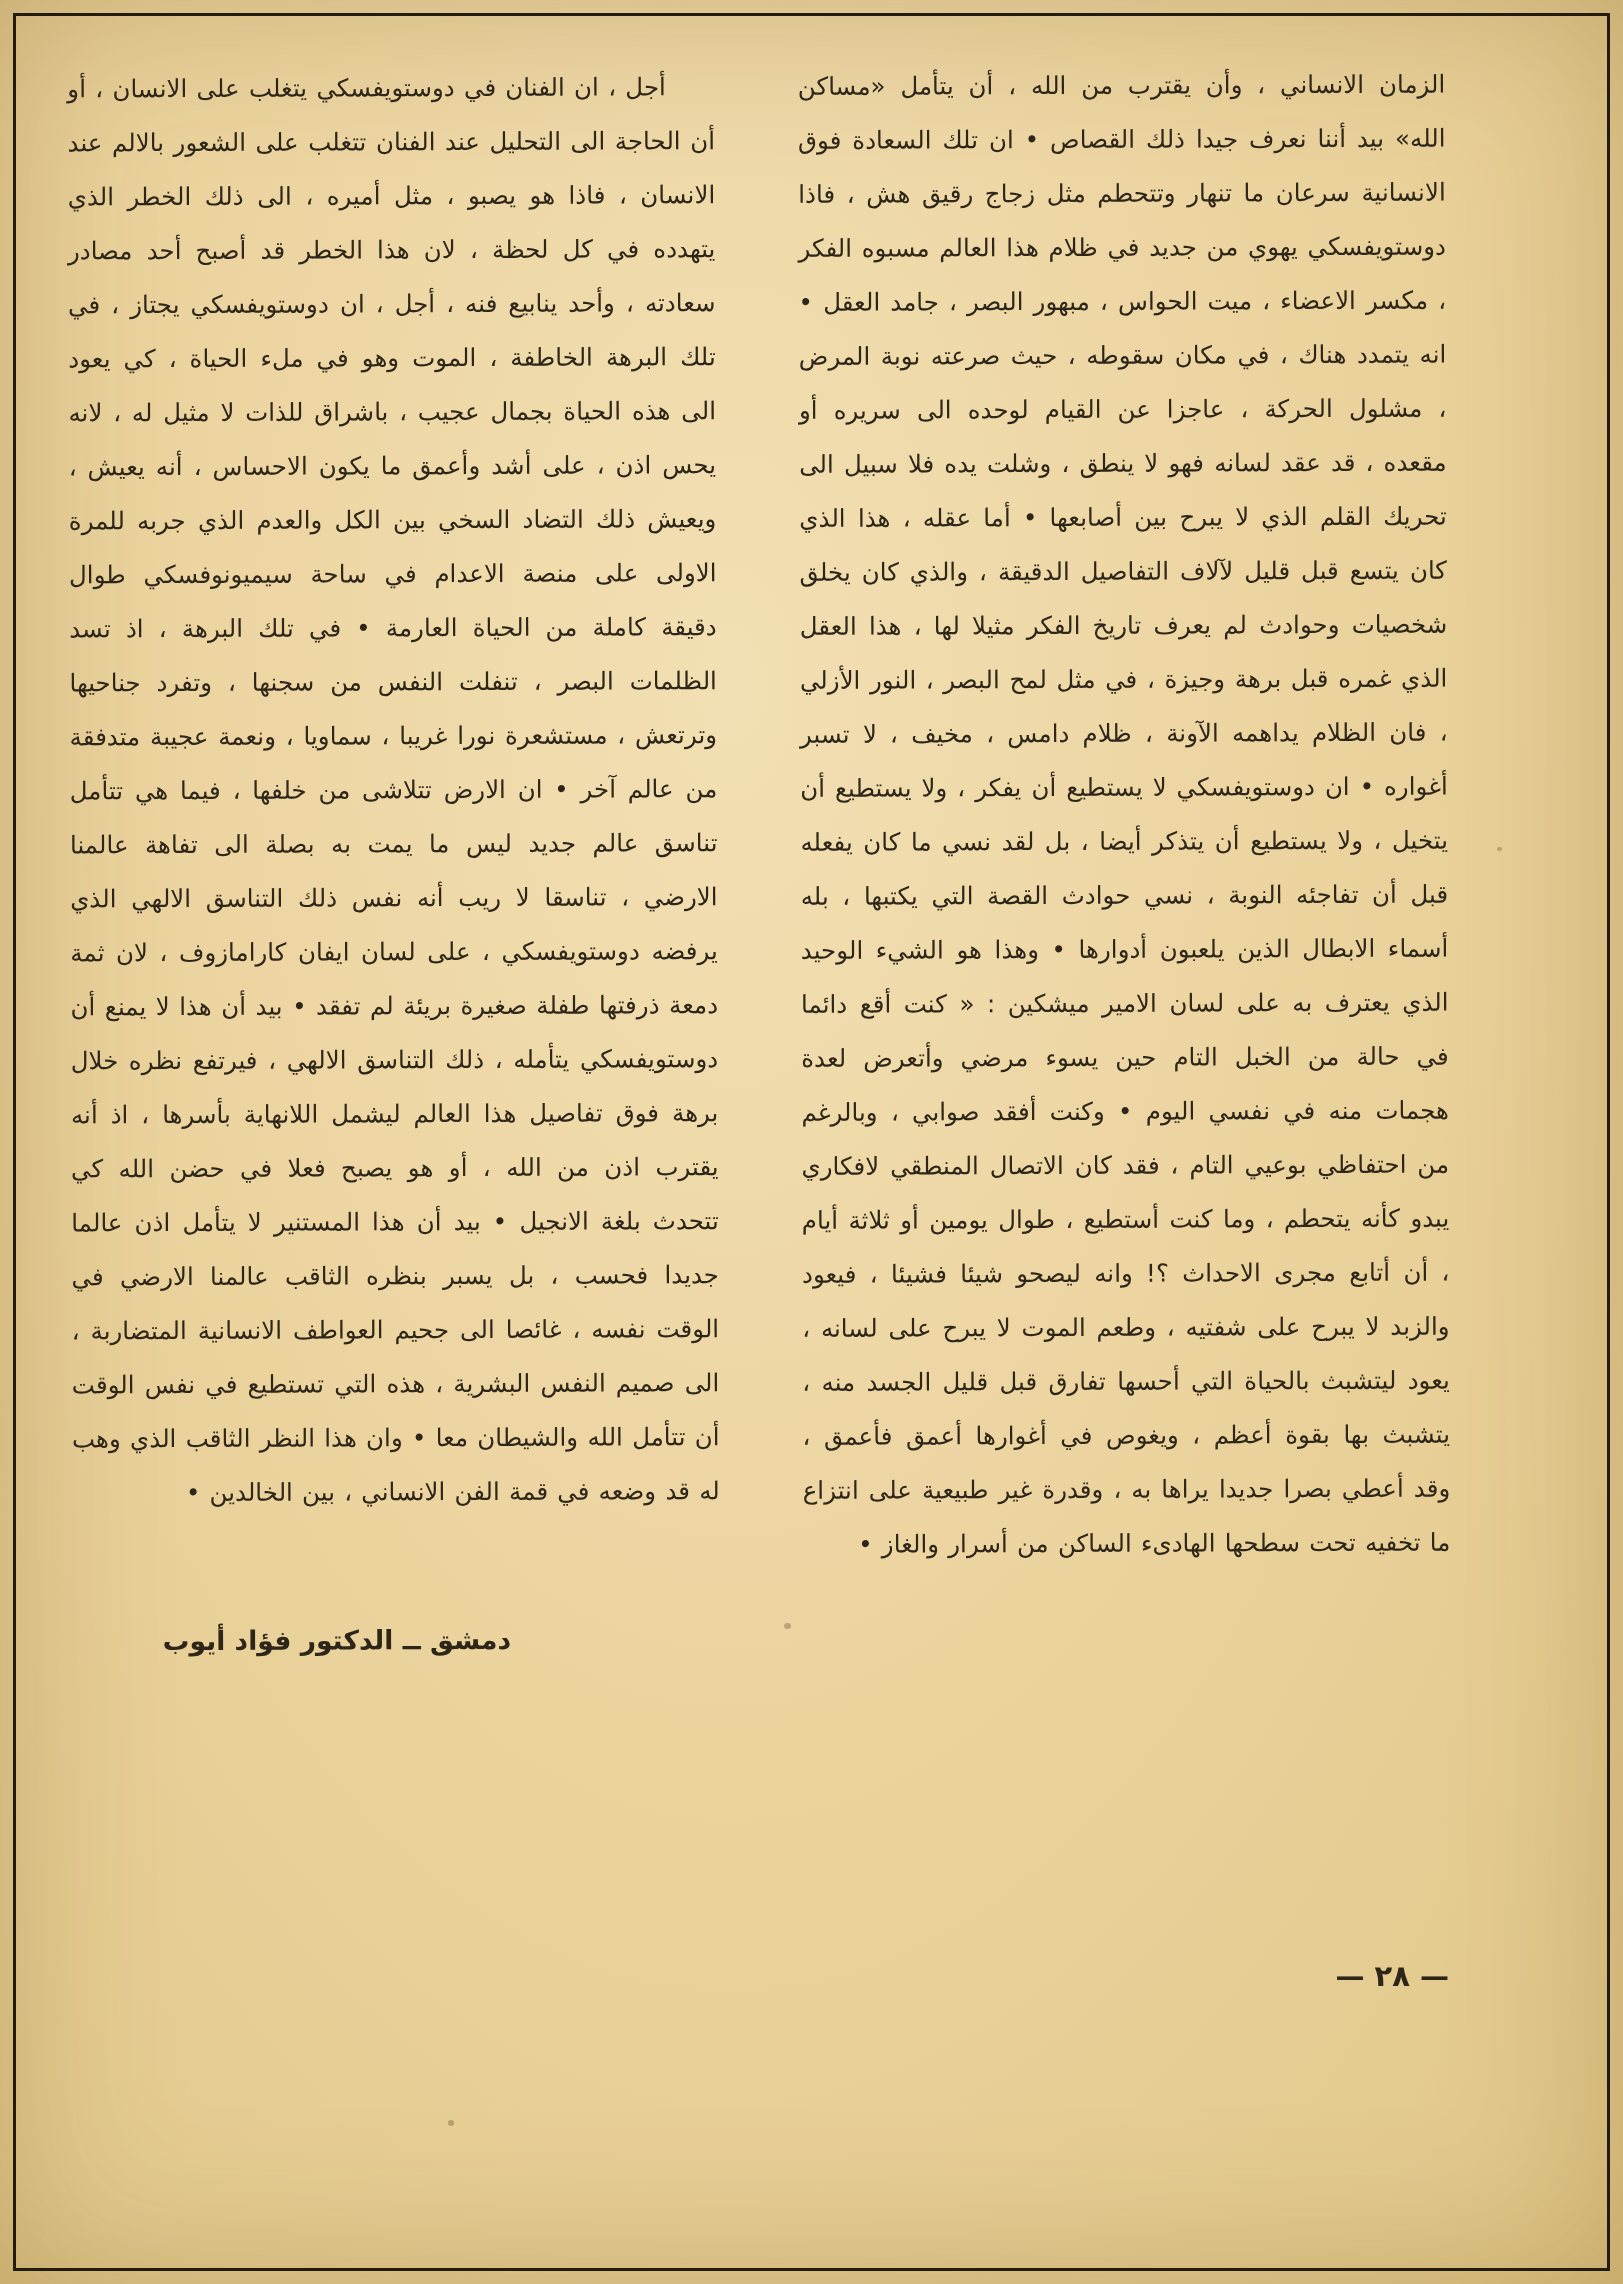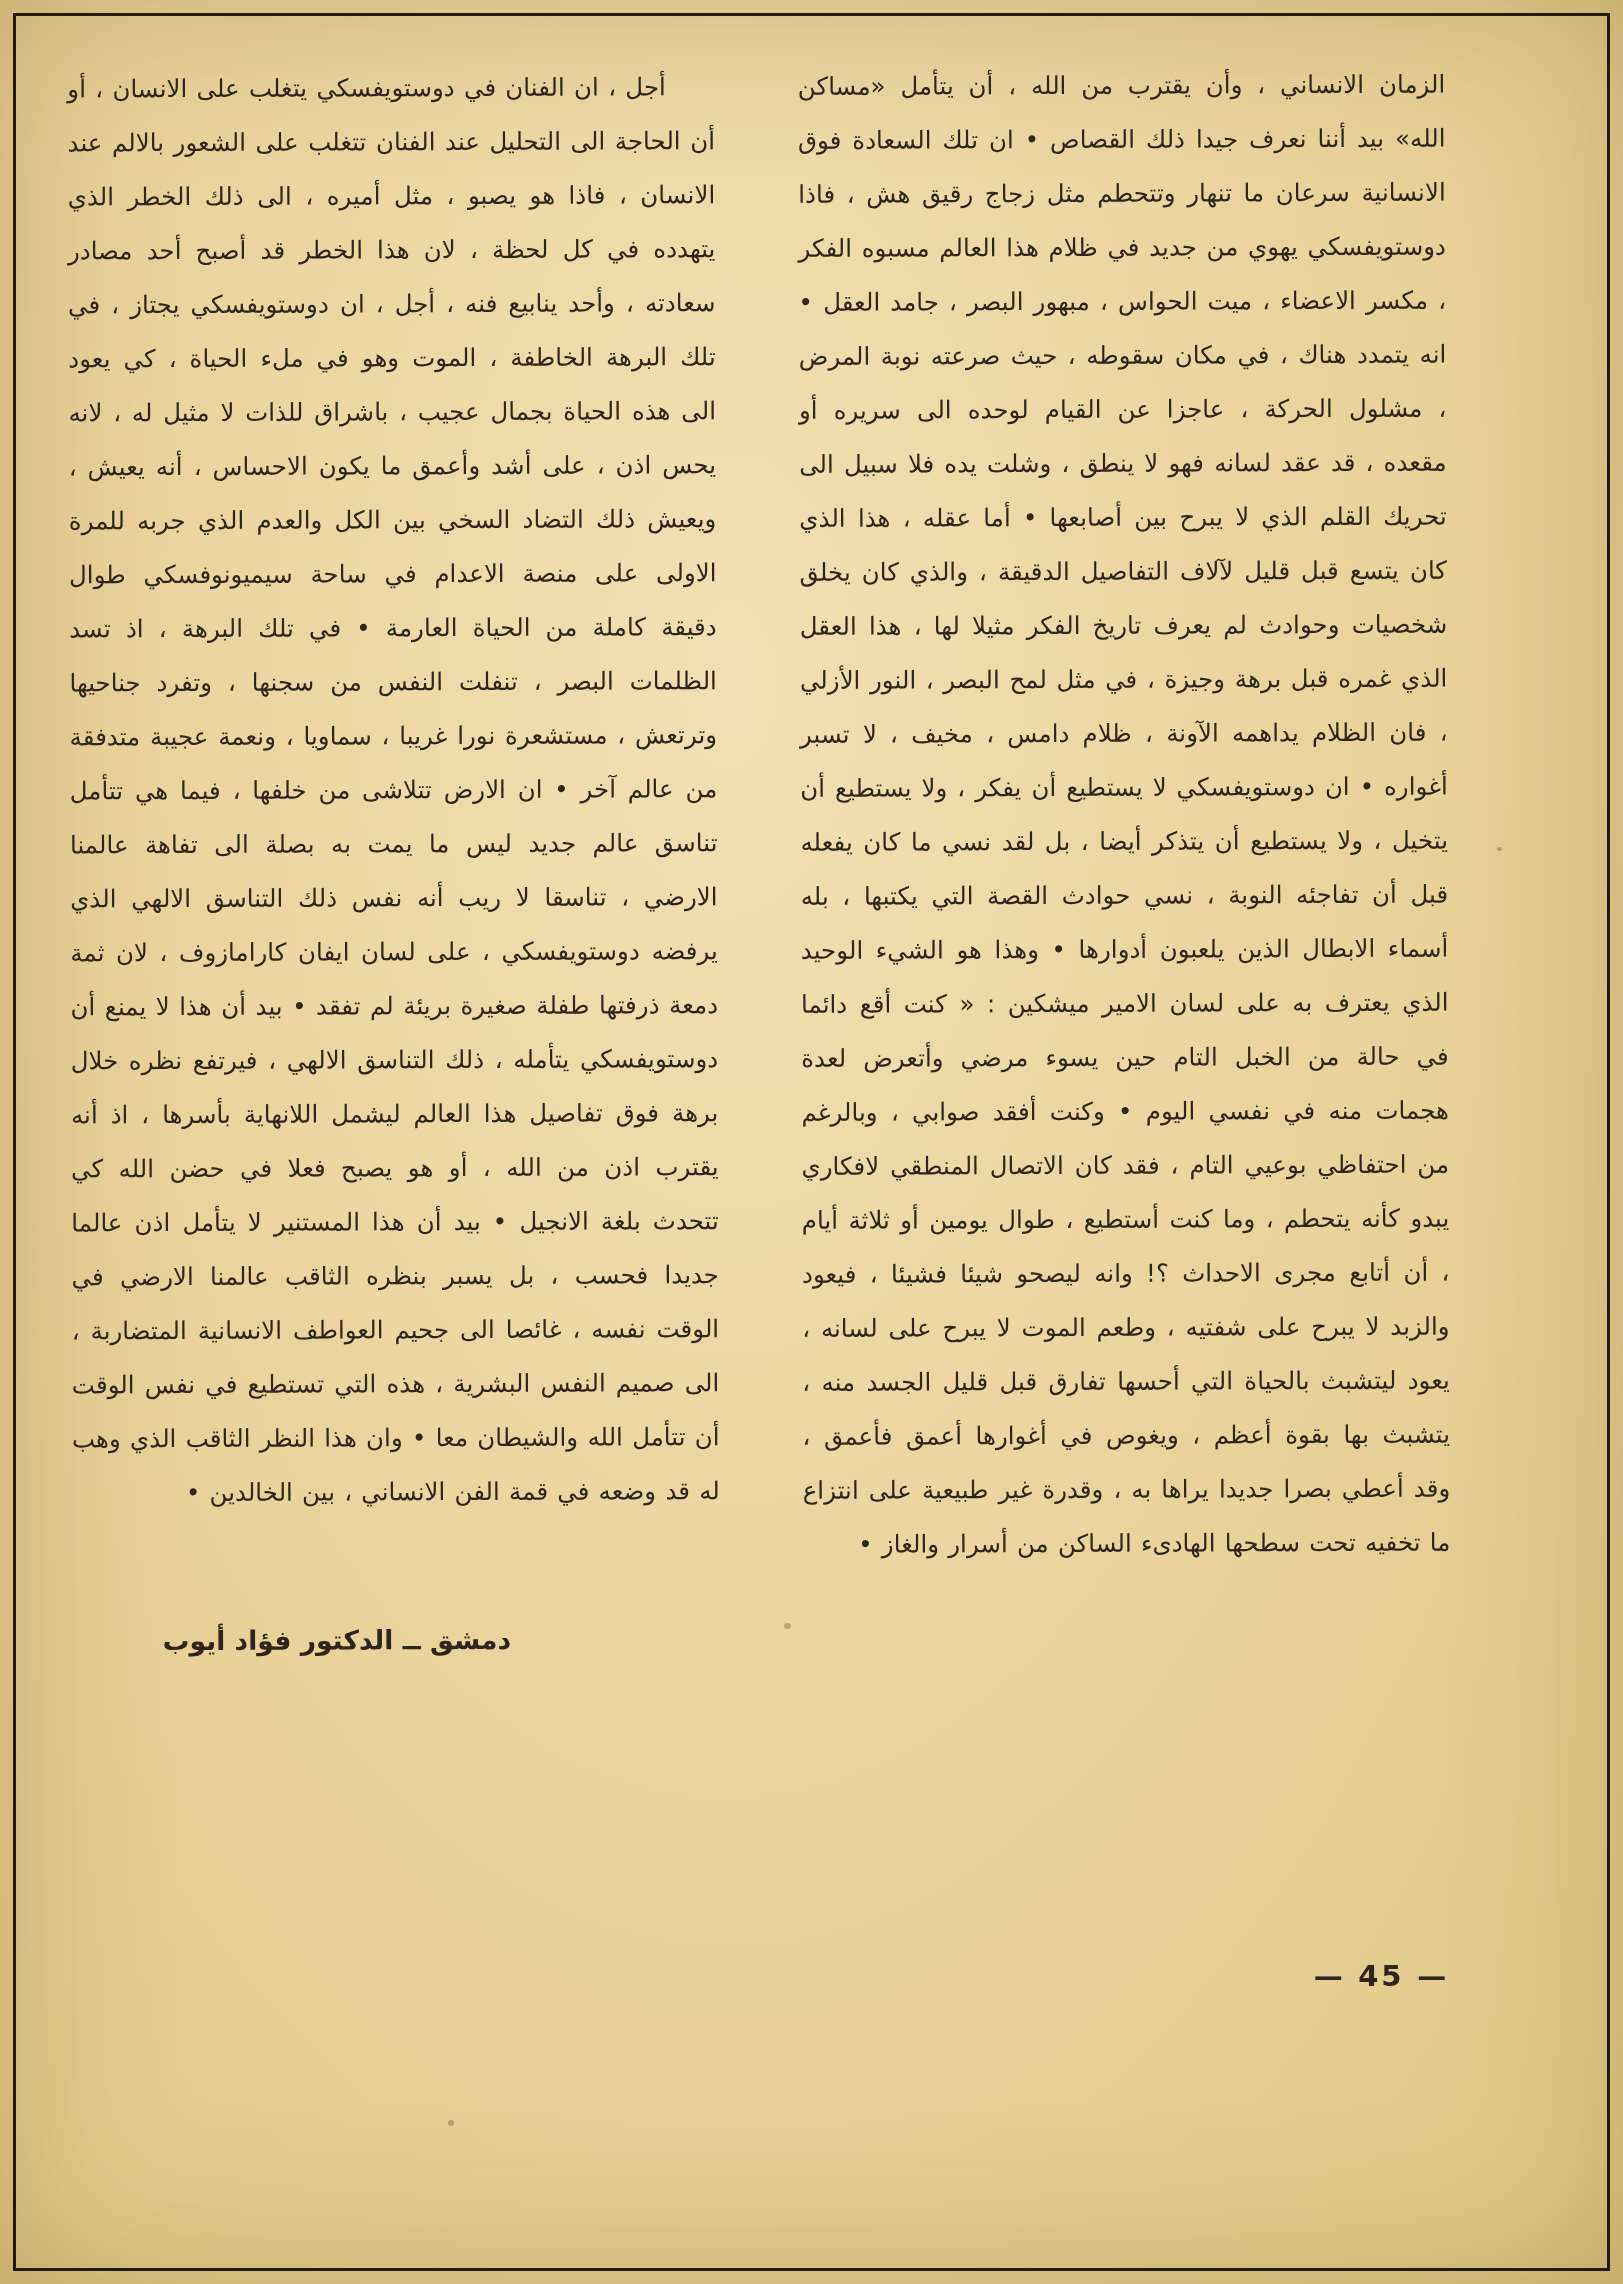--- a/index.html
+++ b/index.html
@@ -69,20 +69,20 @@
       </div>
 
       <div class="col">
         <p class="para indent">أجل ، ان الفنان في دوستويفسكي يتغلب على الانسان ، أو أن الحاجة الى التحليل عند الفنان تتغلب على الشعور بالالم عند الانسان ، فاذا هو يصبو ، مثل أميره ، الى ذلك الخطر الذي يتهدده في كل لحظة ، لان هذا الخطر قد أصبح أحد مصادر سعادته ، وأحد ينابيع فنه ، أجل ، ان دوستويفسكي يجتاز ، في تلك البرهة الخاطفة ، الموت وهو في ملء الحياة ، كي يعود الى هذه الحياة بجمال عجيب ، باشراق للذات لا مثيل له ، لانه يحس اذن ، على أشد وأعمق ما يكون الاحساس ، أنه يعيش ، ويعيش ذلك التضاد السخي بين الكل والعدم الذي جربه للمرة الاولى على منصة الاعدام في ساحة سيميونوفسكي طوال دقيقة كاملة من الحياة العارمة • في تلك البرهة ، اذ تسد الظلمات البصر ، تنفلت النفس من سجنها ، وتفرد جناحيها وترتعش ، مستشعرة نورا غريبا ، سماويا ، ونعمة عجيبة متدفقة من عالم آخر • ان الارض تتلاشى من خلفها ، فيما هي تتأمل تناسق عالم جديد ليس ما يمت به بصلة الى تفاهة عالمنا الارضي ، تناسقا لا ريب أنه نفس ذلك التناسق الالهي الذي يرفضه دوستويفسكي ، على لسان ايفان كارامازوف ، لان ثمة دمعة ذرفتها طفلة صغيرة بريئة لم تفقد • بيد أن هذا لا يمنع أن دوستويفسكي يتأمله ، ذلك التناسق الالهي ، فيرتفع نظره خلال برهة فوق تفاصيل هذا العالم ليشمل اللانهاية بأسرها ، اذ أنه يقترب اذن من الله ، أو هو يصبح فعلا في حضن الله كي تتحدث بلغة الانجيل • بيد أن هذا المستنير لا يتأمل اذن عالما جديدا فحسب ، بل يسبر بنظره الثاقب عالمنا الارضي في الوقت نفسه ، غائصا الى جحيم العواطف الانسانية المتضاربة ، الى صميم النفس البشرية ، هذه التي تستطيع في نفس الوقت أن تتأمل الله والشيطان معا • وان هذا النظر الثاقب الذي وهب له قد وضعه في قمة الفن الانساني ، بين الخالدين •</p>
         <div class="signature">دمشق ــ الدكتور فؤاد أيوب</div>
       </div>
 
     </div>
   </div>
 
-  <div class="page-number">— 45 —</div>
+  <div class="page-number">— ٢٨ —</div>
 
   <div class="speck s1"></div>
   <div class="speck s2"></div>
   <div class="speck s3"></div>
 
 </div>
 
 
 </body></html>

